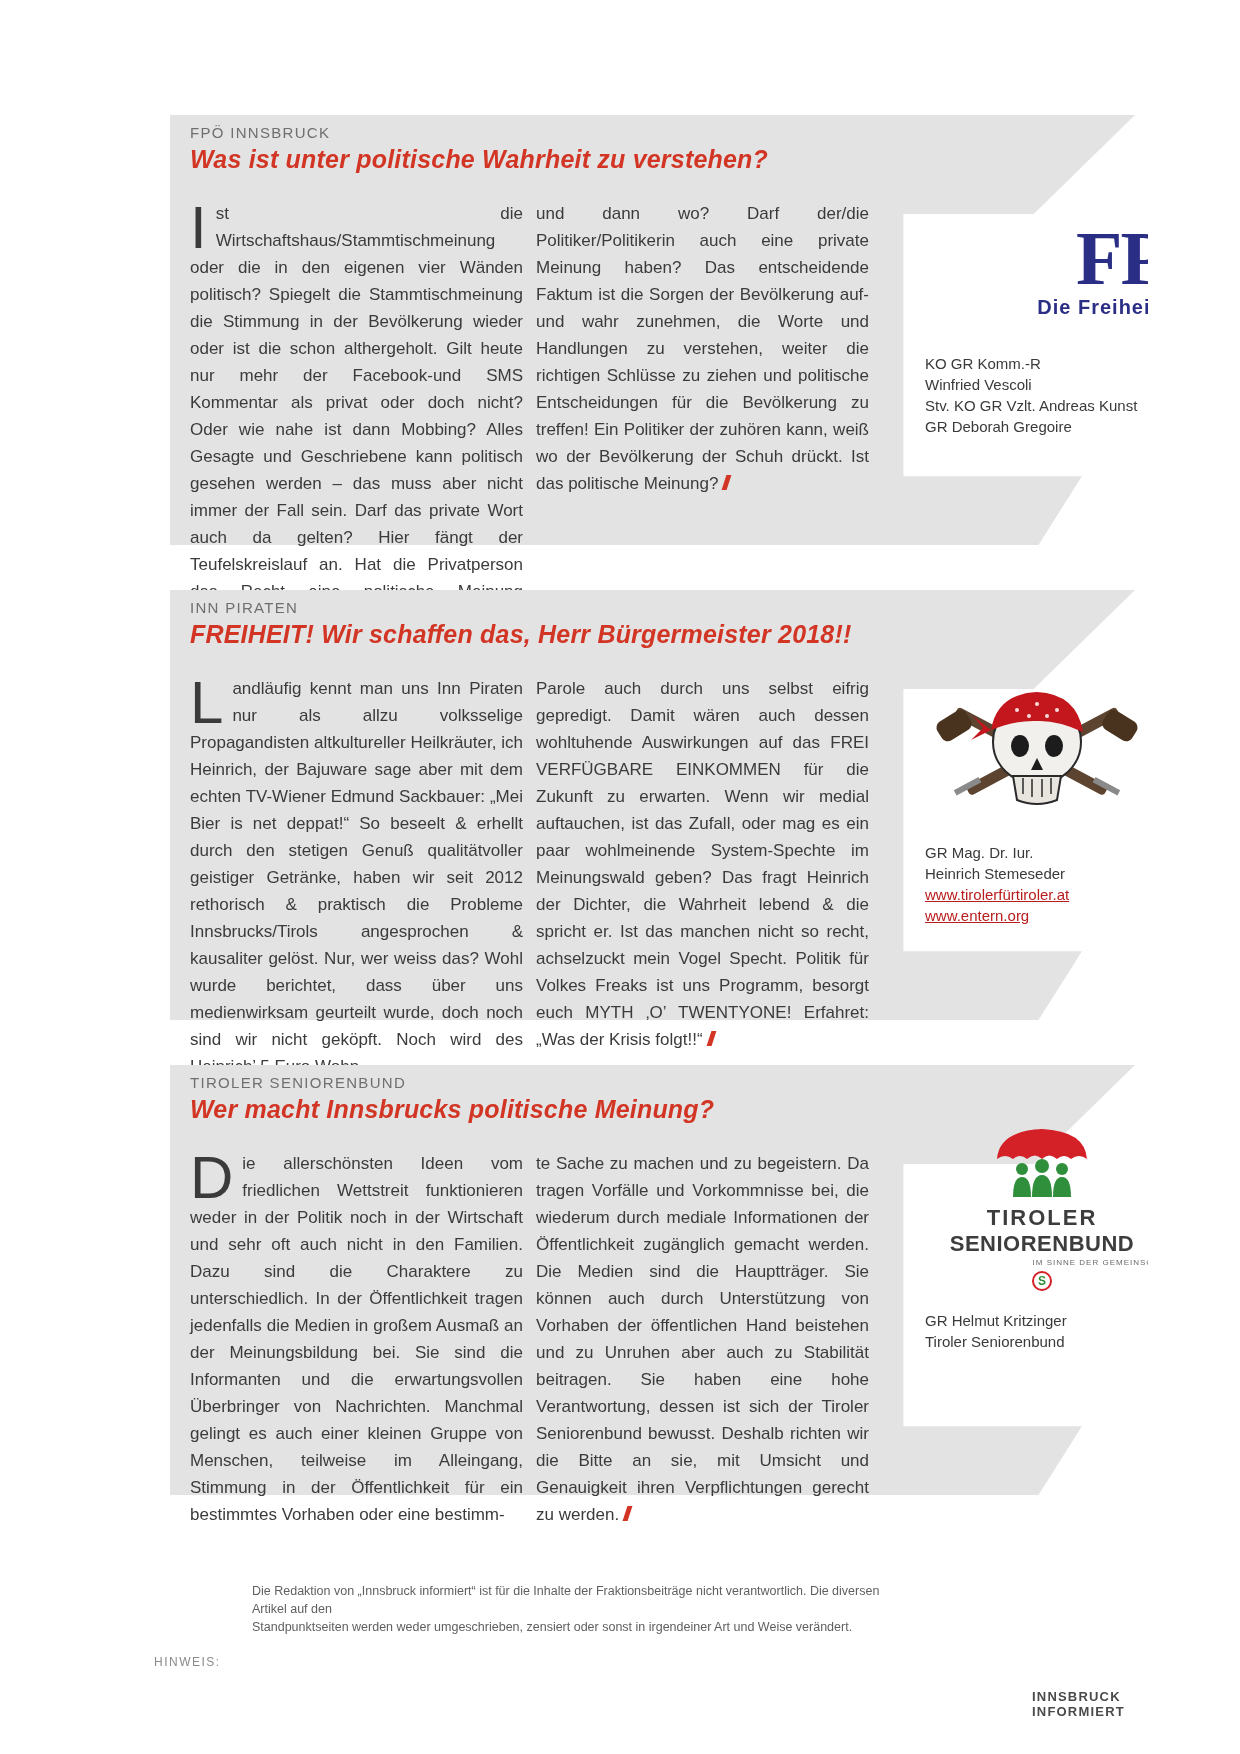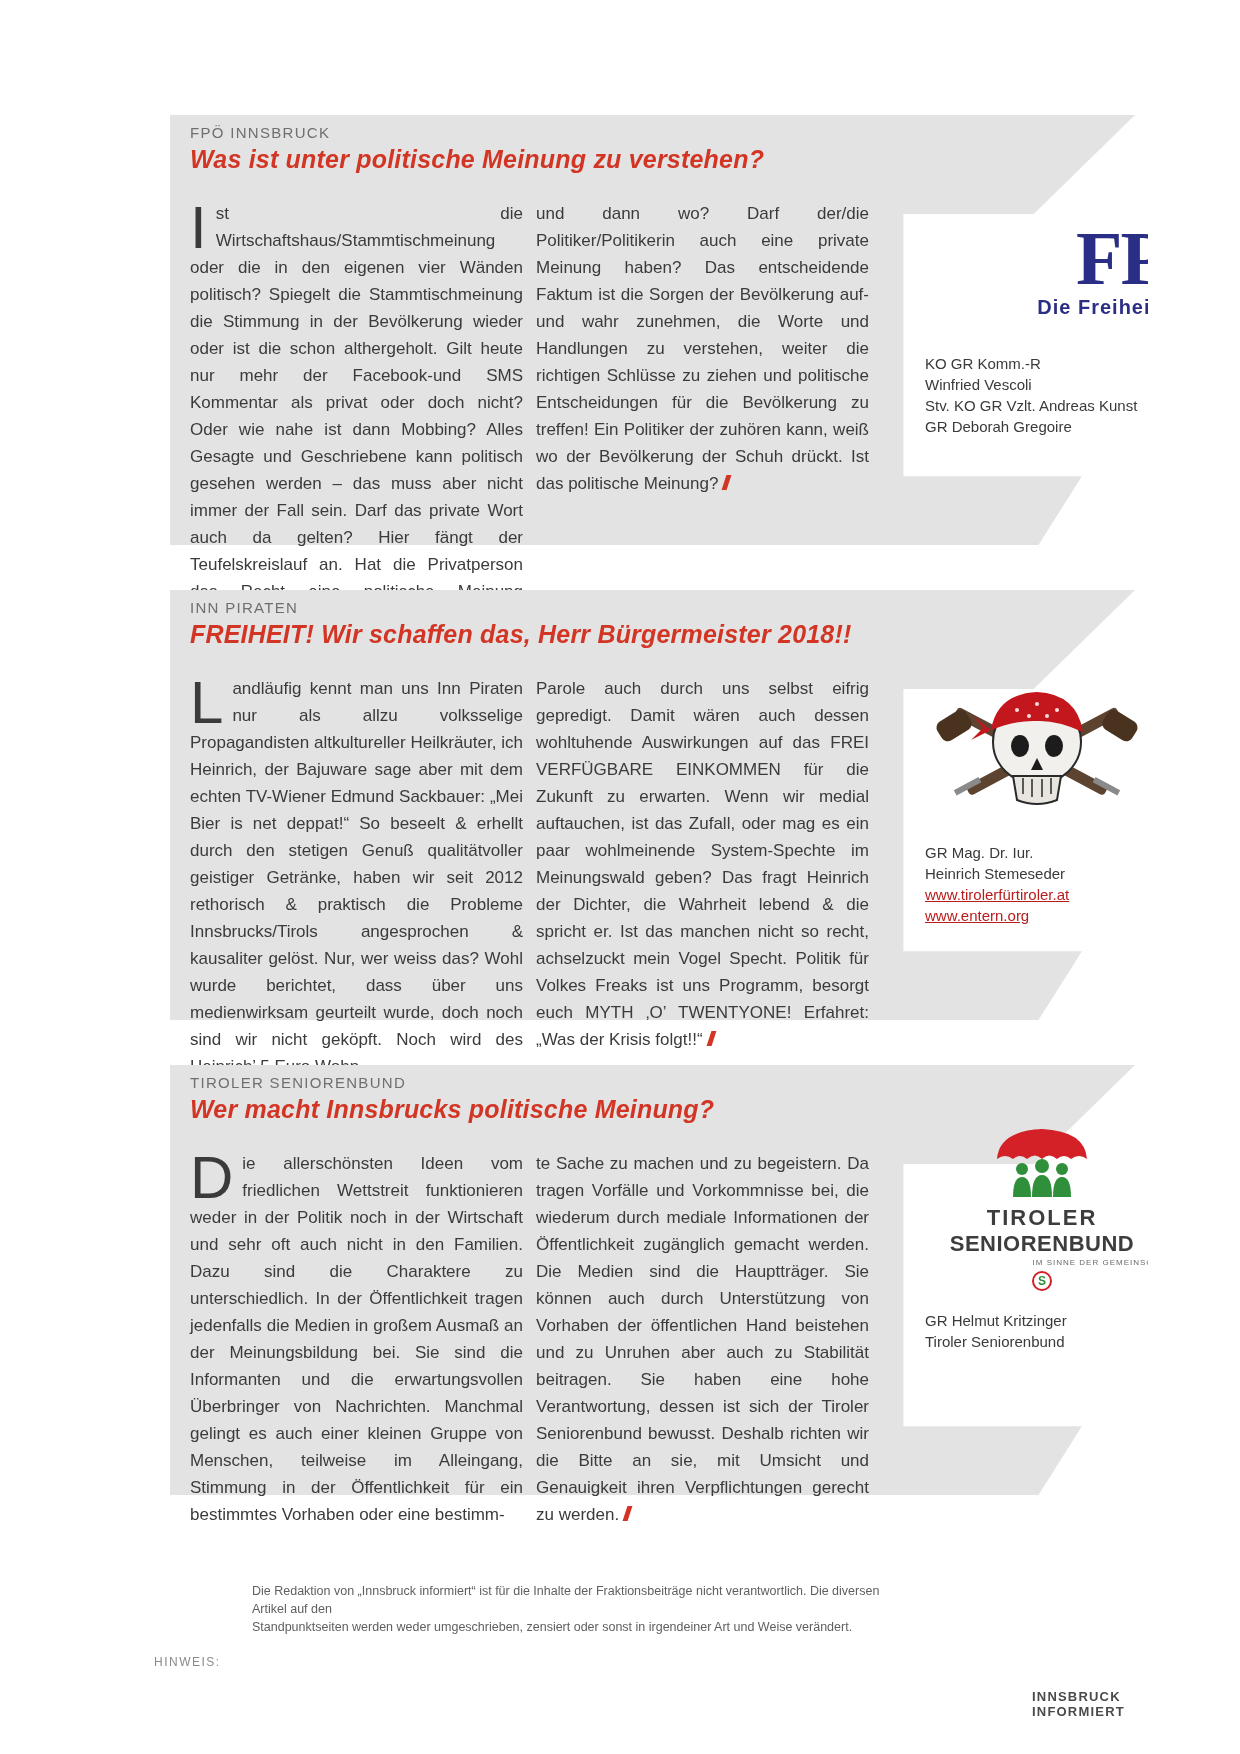--- a/index.html
+++ b/index.html
@@ -72,21 +72,21 @@
 
   <div class="masthead">
     <div>INNS’</div>
     <div>BRUCK</div>
   </div>
 
   <section class="block" style="top:115px">
     <div class="panel"></div>
     <div class="deco-quad"></div>
     <div class="sec-label">FPÖ INNSBRUCK</div>
-    <h2 class="sec-title">Was ist unter politische Meinung zu verstehen?</h2>
+    <h2 class="sec-title">Was ist unter politische Wahrheit zu verstehen?</h2>
     <p class="col col1">
       <span class="dropcap">I</span><span>st die Wirtschaftshaus/Stammtischmeinung oder die in den eigenen vier Wänden politisch? Spiegelt die Stammtischmeinung die Stimmung in der Bevölkerung wieder oder ist die schon althergeholt. Gilt heute nur mehr der Facebook-und SMS Kommentar als privat oder doch nicht? Oder wie nahe ist dann Mobbing? Alles Gesagte und Geschriebene kann politisch gesehen werden – das muss aber nicht immer der Fall sein. Darf das private Wort auch da gelten? Hier fängt der Teufelskreislauf an. Hat die Privatperson das Recht eine politische Meinung abzugeben</span>
     </p>
     <p class="col col2">
       <span>und dann wo? Darf der/die Politiker/Politikerin auch eine private Meinung haben? Das entscheidende Faktum ist die Sorgen der Bevölkerung auf-und wahr zunehmen, die Worte und Handlungen zu verstehen, weiter die richtigen Schlüsse zu ziehen und politische Entscheidungen für die Bevölkerung zu treffen! Ein Politiker der zuhören kann, weiß wo der Bevölkerung der Schuh drückt. Ist das politische Meinung?</span><span class="endmark"></span>
     </p>
     <div class="logo-area fpo-logo">
       <div class="fpo-letters">
         <span class="fpo-blue">FP</span><span class="fpo-red">Ö</span>
       </div>

